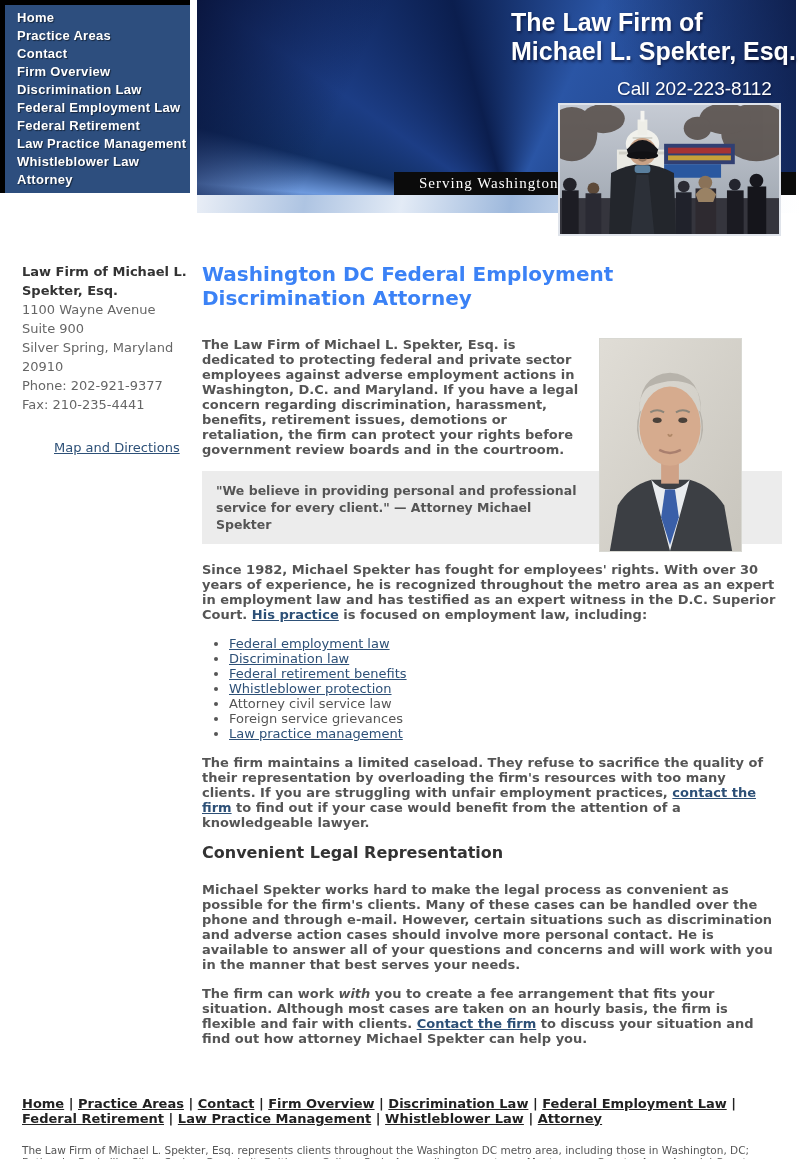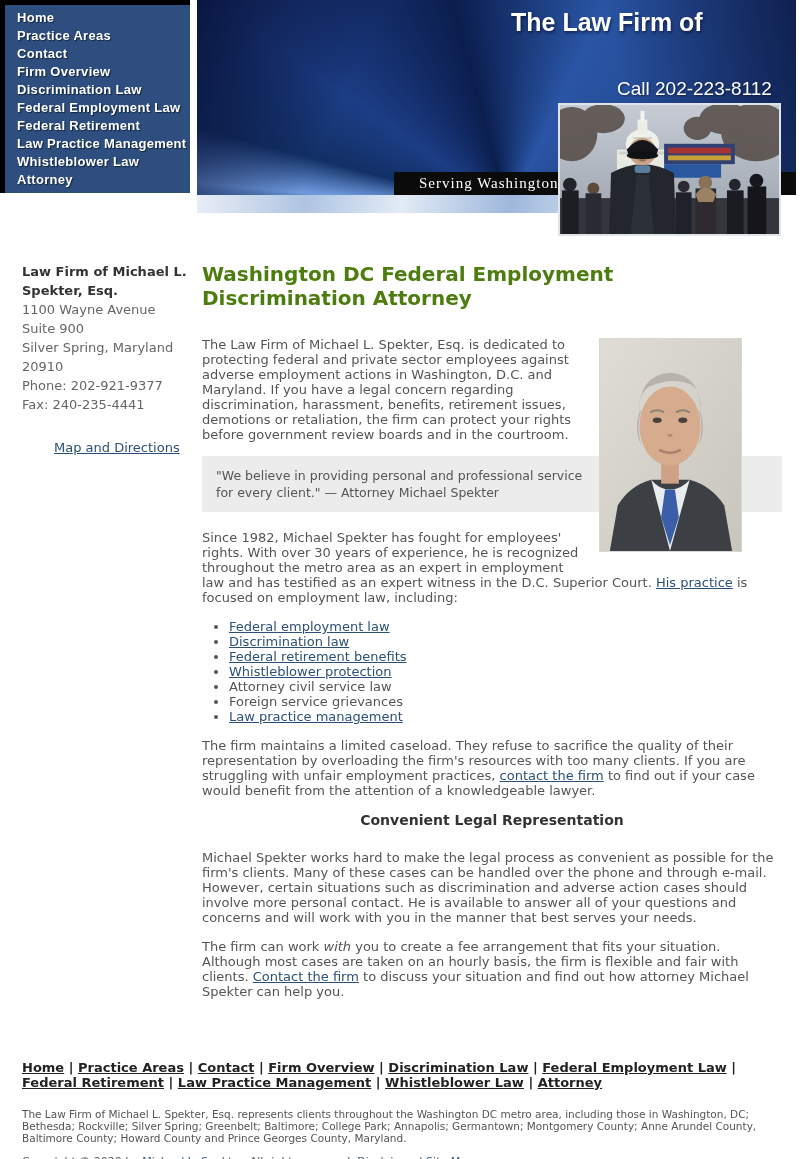--- a/index.html
+++ b/index.html
@@ -76,26 +76,26 @@
   
   .content { display:flex; margin-top:25px; padding:0 2px 0 22px; min-height:762px; }
 
   .sidebar { width:180px; flex:none; font-size:13px; line-height:19px; }
   .sidebar .firm-name { font-weight:bold; color:#333; }
   .sidebar .addr-line { color:#666; }
   .map-link { display:inline-block; margin-top:24px; color:#2d5077; text-decoration:underline; cursor:pointer;margin-left:32px; }
 
   .main { flex:1; max-width:580px; }
   h1.page-title {
-    font-size:20px; line-height:24px; font-weight:bold; color:#4d7c0f;
+    font-size:20px; line-height:24px; font-weight:bold; color:#3b82f6;
     margin:0 0 27px 0;
   }
   h2.sub-title { font-size:14px; line-height:17px; font-weight:bold; color:#333; margin:0 0 24px 0; }
-  h3.section-title { font-size:14px; line-height:17px; font-weight:bold; color:#333; margin:10px 0 21px 0;text-align:center; }
-  .main p { font-size:13px; line-height:15px; color:#555; margin:0 0 14px 0; }
+  h3.section-title { font-size:16px; line-height:17px; font-weight:bold; color:#333; margin:10px 0 21px 0; }
+  .main p { font-size:13px; line-height:15px; color:#555; margin:0 0 14px 0;font-weight:bold; }
   .main a { color:#2d5077; text-decoration:underline; cursor:pointer;text-align:center; }
 
   .portrait {
     float:right; width:143px; height:214px; margin:1px 40px 10px 15px;
     border:1px solid #d8d8d2; background:#d8d5ce;
   }
   .portrait svg { display:block; width:100%; height:100%; }
 
   .quote-box {
     background:#ececec; padding:11px 14px; margin:0 0 18px 0;
@@ -128,20 +128,21 @@
     <div class="nav-item">Federal Employment Law</div>
     <div class="nav-item">Federal Retirement</div>
     <div class="nav-item">Law Practice Management</div>
     <div class="nav-item">Whistleblower Law</div>
     <div class="nav-item">Attorney</div>
   </div>
 
   <div class="banner">
     <div class="banner-title">
       <div>The Law Firm of</div>
+      <div>Michael L. Spekter, Esq.</div>
     </div>
     <div class="banner-call">Call 202-223-8112</div>
     <div class="tagline-bar">
       <div class="tagline-text">Serving Washington D.C. And the Surrounding Area</div>
     </div>
   </div>
   <div class="banner-fade"></div>
 
   <div class="hero-photo">
     <svg viewBox="0 0 223 133" preserveAspectRatio="none">
@@ -207,21 +208,21 @@
 </div>
 
 <div class="content">
 
   <div class="sidebar">
     <div class="firm-name">Law Firm of Michael L. Spekter, Esq.</div>
     <div class="addr-line">1100 Wayne Avenue</div>
     <div class="addr-line">Suite 900</div>
     <div class="addr-line">Silver Spring, Maryland 20910</div>
     <div class="addr-line">Phone: 202-921-9377</div>
-    <div class="addr-line">Fax: 240-235-4441</div>
+    <div class="addr-line">Fax: 210-235-4441</div>
     <a class="map-link">Map and Directions</a>
   </div>
 
   <div class="main">
     <h1 class="page-title">Washington DC Federal Employment Discrimination Attorney</h1>
 
     <div class="portrait">
       <svg viewBox="0 0 143 214" preserveAspectRatio="none">
         <defs>
           <linearGradient id="pbg" x1="0" y1="0" x2="1" y2="1">

